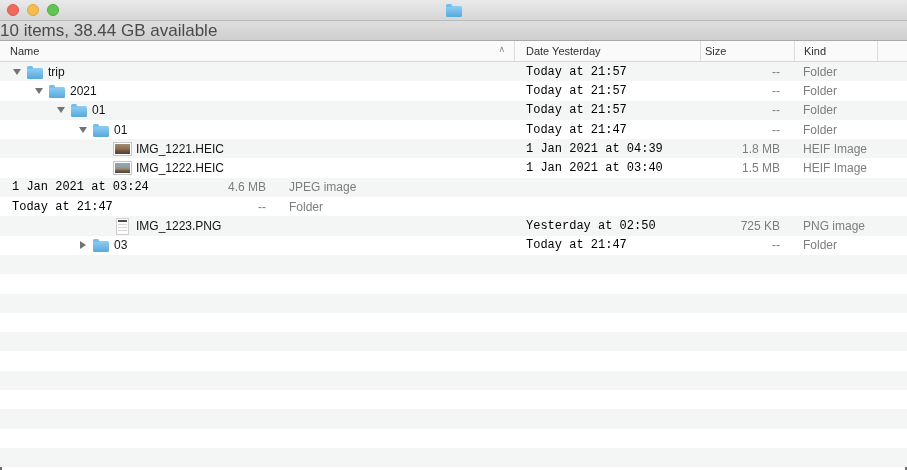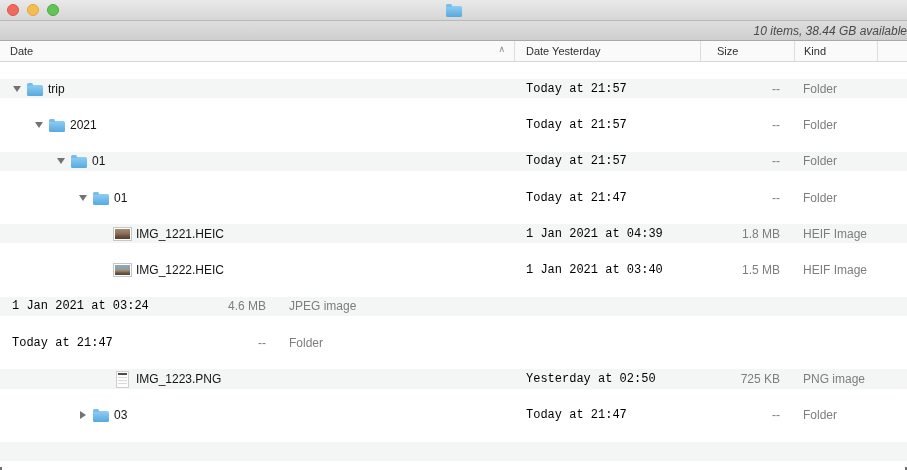--- a/index.html
+++ b/index.html
@@ -30,41 +30,41 @@
   }
   .folder-icon::before{
     content:"";position:absolute;top:-2px;left:0;width:6px;height:3px;
     background:#77bdec;border-radius:1.5px 1.5px 0 0;
   }
 
   
   .statusbar{
     height:19px;background:linear-gradient(180deg,#dedede,#cfcfcf);
     border-bottom:1px solid #a9a9a9;
-    display:flex;align-items:center;justify-content:flex-end;
-    font-size:12px;color:#4a4a4a;font-style:italic;
+    display:flex;align-items:center;justify-content:flex-start;
+    font-size:17px;color:#4a4a4a;
   }
 
   
   .header{
     height:21px;box-sizing:border-box;background:#fafafa;
     border-bottom:1px solid #d8d8d8;display:flex;
     font-size:11px;color:#2f2f2f;
   }
   .hcell{box-sizing:border-box;height:100%;display:flex;align-items:center;position:relative;white-space:nowrap;}
   .hcell.name{width:514px;padding-left:10px;}
   .hcell.date{width:186px;padding-left:11px;border-left:1px solid #dcdcdc;}
-  .hcell.size{width:94px;padding-left:16px;border-left:1px solid #dcdcdc;}
+  .hcell.size{width:94px;padding-left:4px;border-left:1px solid #dcdcdc;}
   .hcell.kind{width:83px;padding-left:9px;border-left:1px solid #dcdcdc;}
   .hcell.extra{flex:1;border-left:1px solid #dcdcdc;}
   .sort{position:absolute;right:9px;top:3px;color:#8f8f8f;font-size:9px;}
 
   
   .list{height:408px;overflow:hidden;}
-  .row{display:flex;height:19.3px;align-items:center;font-size:12px;background:#fff;margin-top:17px;}
+  .row{display:flex;height:19.3px;align-items:center;font-size:12px;background:#fff;}
   .row.alt{background:#f4f5f5;}
   .cell-name{width:514px;display:flex;align-items:center;box-sizing:border-box;overflow:hidden;}
   .indent{display:inline-block;height:1px;flex:0 0 auto;}
   .disclosure{width:18px;flex:0 0 auto;display:flex;align-items:center;justify-content:center;}
   .tri-down{width:0;height:0;border-left:4.5px solid transparent;border-right:4.5px solid transparent;border-top:6px solid #737373;}
   .tri-right{width:0;height:0;border-top:4.5px solid transparent;border-bottom:4.5px solid transparent;border-left:6px solid #737373;}
   .icon-slot{width:17px;flex:0 0 auto;display:flex;align-items:center;justify-content:center;margin-right:5px;}
   .label{color:#141414;white-space:nowrap;}
   .cell-date{width:186px;padding-left:12px;box-sizing:border-box;color:#000000;white-space:nowrap;font-family:Liberation Mono, monospace;}
   .cell-size{width:94px;padding-right:14px;box-sizing:border-box;color:#7d7d7d;text-align:right;white-space:nowrap;}
@@ -99,21 +99,21 @@
     </div>
     <span class="folder-icon"></span>
   </div>
 
   <div class="statusbar">
     <span>10 items, 38.44 GB available</span>
   </div>
 
   <div class="header">
     <div class="hcell name">
-      <span>Date</span>
+      <span>Name</span>
       <span class="sort">∧</span>
     </div>
     <div class="hcell date">
       <span>Date Yesterday</span>
     </div>
     <div class="hcell size">
       <span>Size</span>
     </div>
     <div class="hcell kind">
       <span>Kind</span>

